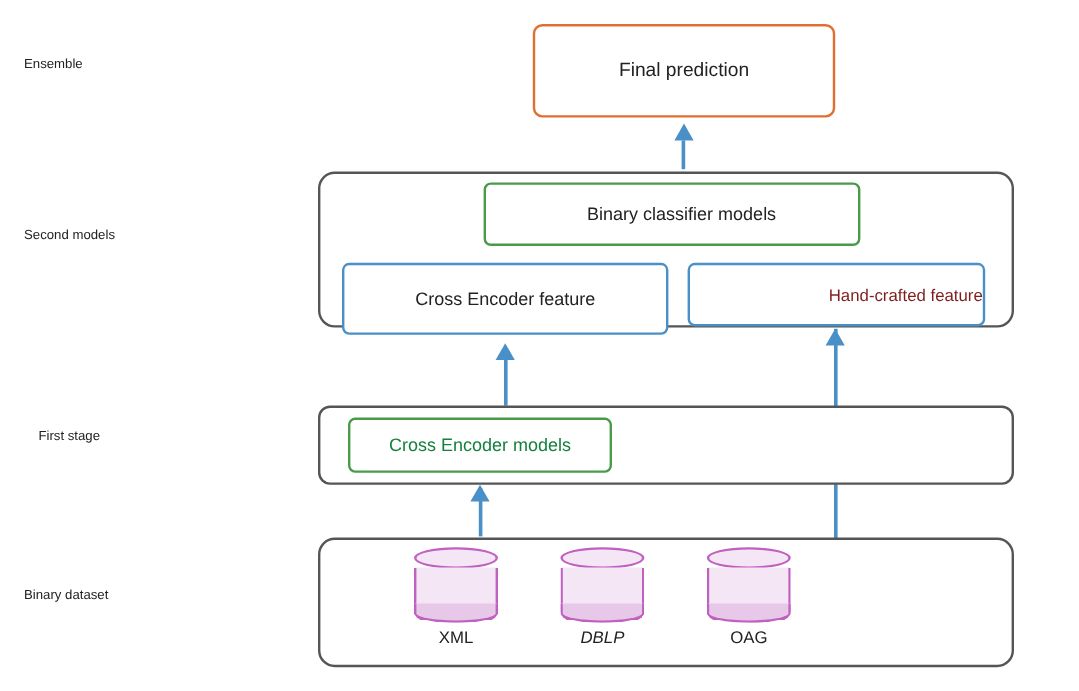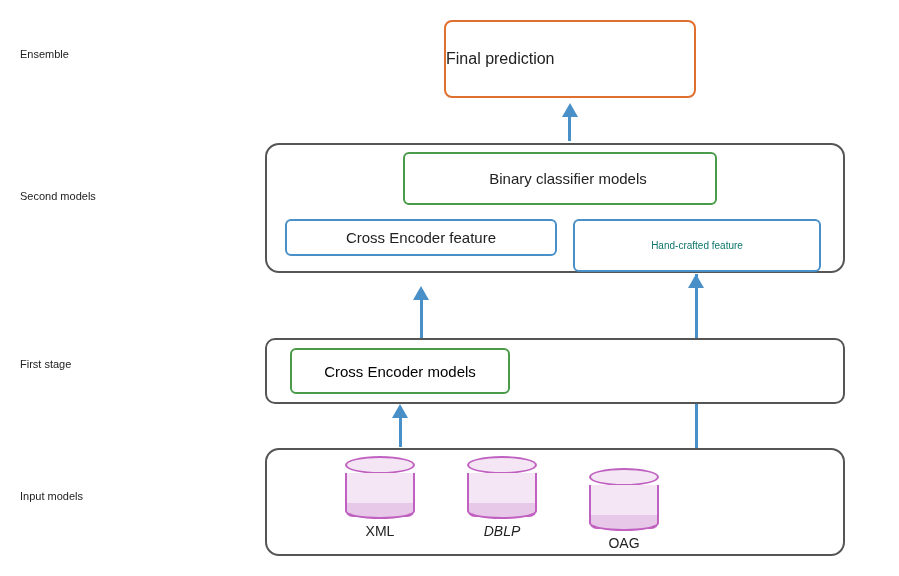--- a/index.html
+++ b/index.html
@@ -33,21 +33,21 @@
     .final-prediction-box {
       position: absolute;
       top: 20px;
       left: 444px;
       width: 252px;
       height: 78px;
       border: 2px solid #e07030;
       border-radius: 8px;
       display: flex;
       align-items: center;
-      justify-content: flex-start;
+      justify-content: center;
       font-size: 16px;
       color: #222;
       background: #fff;
     }
 
     
     .arrow-up-ensemble {
       position: absolute;
       left: 569px;
       top: 103px;
@@ -106,21 +106,21 @@
       background: #fff;
       padding-left: 16px;
     }
 
     
     .cross-encoder-feature-box {
       position: absolute;
       top: 219px;
       left: 285px;
       width: 272px;
-      height: 37px;
+      height: 60px;
       border: 2px solid #4a90c8;
       border-radius: 6px;
       display: flex;
       align-items: center;
       justify-content: center;
       font-size: 15px;
       color: #222;
       background: #fff;
       text-align: center;
     }
@@ -129,23 +129,23 @@
     .hand-crafted-box {
       position: absolute;
       top: 219px;
       left: 573px;
       width: 248px;
       height: 53px;
       border: 2px solid #4a90c8;
       border-radius: 6px;
       display: flex;
       align-items: center;
-      justify-content: center;
-      font-size: 10px;
-      color: #0f766e;
+      justify-content: flex-end;
+      font-size: 14px;
+      color: #7f1d1d;
       background: #fff;
     }
     .arrow-up-cross-line {
       position: absolute;
       left: 420px;
       top: 300px;
       width: 3px;
       height: 38px;
       background: #4a90c8;
     }
@@ -198,21 +198,21 @@
       top: 348px;
       left: 290px;
       width: 220px;
       height: 46px;
       border: 2px solid #4a9a4a;
       border-radius: 6px;
       display: flex;
       align-items: center;
       justify-content: center;
       font-size: 15px;
-      color: #000000;
+      color: #15803d;
       background: #fff;
     }
 
     
     .arrow-up-first-line {
       position: absolute;
       left: 399px;
       top: 407px;
       width: 3px;
       height: 40px;
@@ -295,32 +295,31 @@
       top: 456px;
     }
     .db-dblp {
       left: 432px;
       top: 456px;
       font-style: italic;
     }
     .db-oag {
       left: 554px;
       top: 456px;
-      margin-top: 12px;
     }
   </style>
 </head>
 <body>
 
 <div class="diagram-container">
 
   <div class="stage-label" style="top: 48px;">Ensemble</div>
   <div class="stage-label" style="top: 190px;">Second models</div>
-  <div class="stage-label" style="top: 358px;">First stage</div>
-  <div class="stage-label" style="top: 490px;">Input models</div>
+  <div class="stage-label" style="top: 358px; margin-left: 12px;">First stage</div>
+  <div class="stage-label" style="top: 490px;">Binary dataset</div>
 
   <div class="final-prediction-box">
     <span>Final prediction</span>
   </div>
 
   <div class="arrow-up-ensemble"></div>
   <div class="arrow-up-ensemble-line"></div>
 
   <div class="second-stage-box"></div>
 

